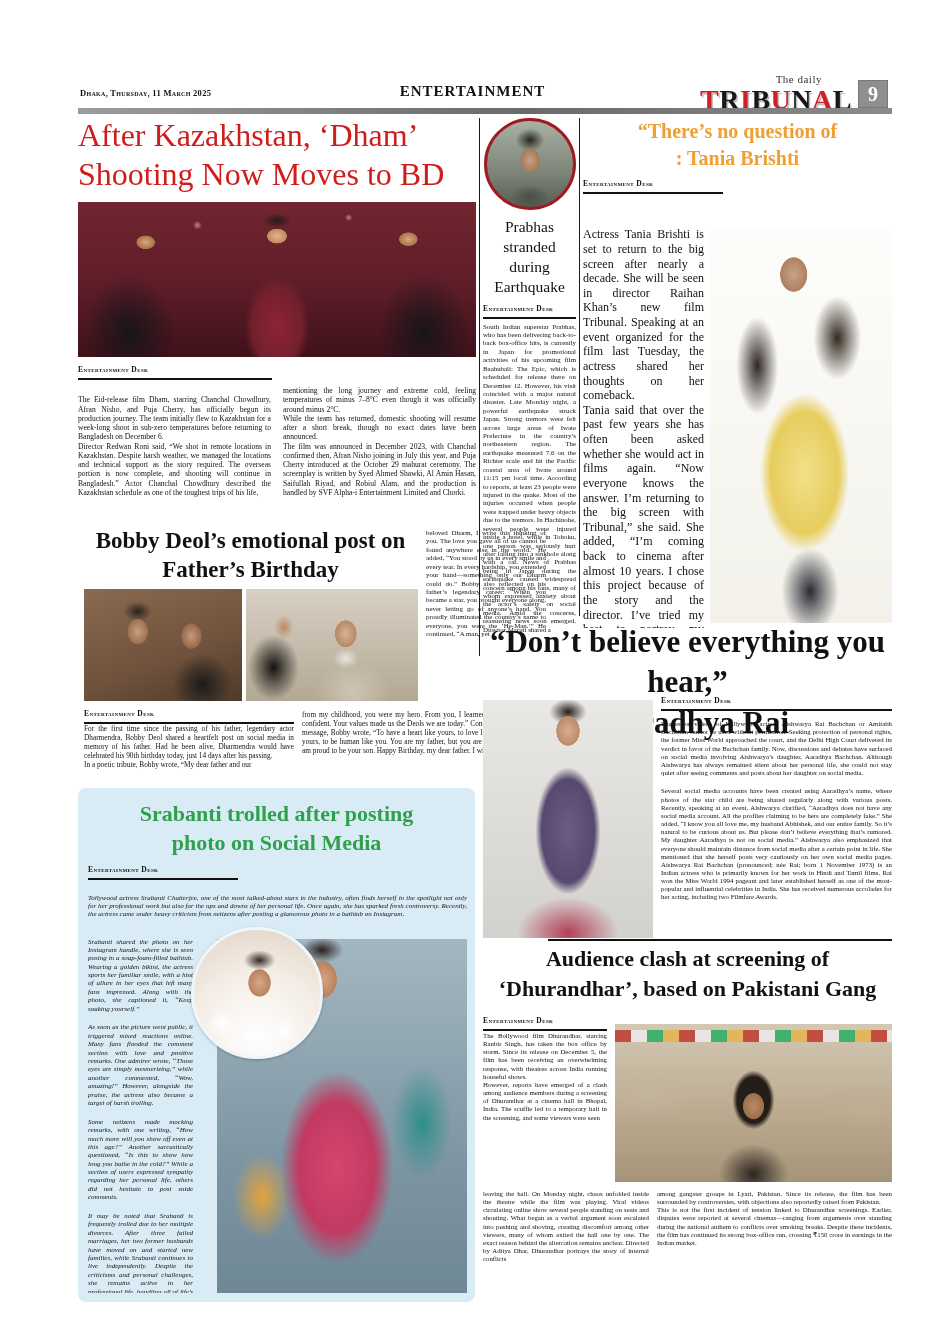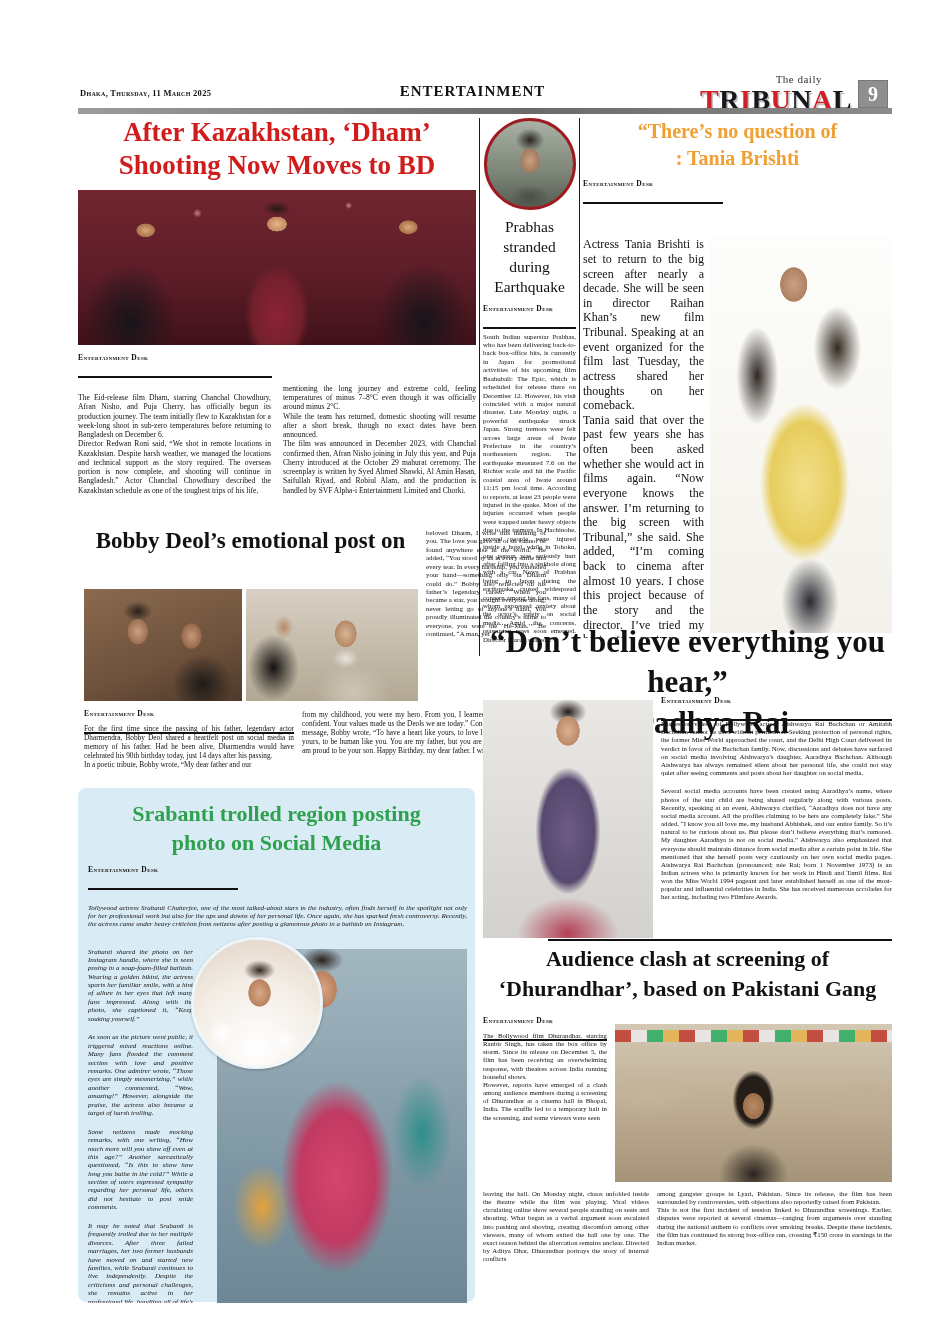--- a/index.html
+++ b/index.html
@@ -15,28 +15,28 @@
   .masthead .mh-title{font-size:28px;font-weight:bold;letter-spacing:.5px;
             font-family:"Liberation Serif",serif;text-shadow:1.5px 1.5px 0 rgba(130,130,130,.5);}
   .mh-red{color:#d21f26;} .mh-dark{color:#17171c;}
   .pageno{position:absolute;left:858px;top:80px;width:30px;height:28px;background:#8f8f8f;
           color:#fff;font-size:20px;font-weight:bold;text-align:center;line-height:28px;
           box-shadow:inset 0 0 0 1px #777;}
   .header-bar{position:absolute;left:78px;top:108px;width:814px;height:6px;
           background:linear-gradient(90deg,#9c9c9c,#6a6a6a 55%,#8b8b8b);}
   
   .byline{font-weight:bold;font-size:7.5px;font-variant:small-caps;letter-spacing:.4px;
-          border-bottom:2.5px solid #111;padding-bottom:14px;}
+          border-bottom:2.5px solid #111;padding-bottom:4px;}
   .bodytext{font-size:7.6px;line-height:1.22;text-align:justify;white-space:pre-line;overflow:hidden;}
   .bodytext p{margin:0 0 2px 0;}
   .vrule{position:absolute;width:1px;background:#1a1a1a;}
   .hrule{position:absolute;height:2px;background:#111;}
   
   .a-dham{position:absolute;left:78px;top:116px;width:398px;}
-  .a-dham .hl{color:#d11c1c;font-size:27px;font-weight:bold;text-align:center;line-height:1.22;}
+  .a-dham .hl{color:#d11c1c;font-size:32px;font-weight:normal;text-align:left;line-height:1.22;}
   .photo-dham{margin-top:8px;width:398px;height:155px;background:
       radial-gradient(ellipse 16px 12px at 50% 22%,#e8b48a 0%,#c08a60 60%,transparent 63%),
       radial-gradient(ellipse 15px 11px at 17% 26%,#d9a878 0%,#a8734b 60%,transparent 63%),
       radial-gradient(ellipse 15px 11px at 83% 24%,#d9a878 0%,#a8734b 60%,transparent 63%),
       radial-gradient(ellipse 20px 10px at 50% 12%,#241a16 0%,transparent 70%),
       radial-gradient(ellipse 45px 70px at 50% 80%,#8d2335 0%,#72202c 55%,transparent 72%),
       radial-gradient(ellipse 62px 78px at 13% 85%,#17151a 0%,transparent 75%),
       radial-gradient(ellipse 62px 78px at 87% 85%,#17151a 0%,transparent 75%),
       radial-gradient(circle 5px at 30% 15%,#c9808a 0%,transparent 90%),
       radial-gradient(circle 4px at 68% 10%,#c9808a 0%,transparent 90%),
@@ -189,20 +189,21 @@
     <div class="bodytext">
       <div class="photo-tania"></div>
       <p>Actress Tania Brishti is set to return to the big screen after nearly a decade. She will be seen in director Raihan Khan’s new film Tribunal. Speaking at an event organized for the film last Tuesday, the actress shared her thoughts on her comeback.
 Tania said that over the past few years she has often been asked whether she would act in films again. “Now everyone knows the answer. I’m returning to the big screen with Tribunal,” she said. She added, “I’m coming back to cinema after almost 10 years. I chose this project because of the story and the director. I’ve tried my best to portray my character properly, and I hope it will turn out to be an excellent film.” Speaking further, the actress explained, “Cinema is a much larger canvas. To survive there, you need to be truly competent. That’s why I continued working on the small screen to prepare myself. Over these eight to ten years, I’ve shaped myself for the big screen. From now on, I want to work in films regularly.” Tania also made it clear that films do not mean she will abandon television dramas. “People know me because of TV dramas. Without this platform, no one would have recognized me. So there’s no rule that acting in films means you have to quit dramas,” she said. Tania Brishti began her journey in show business in 2012. She made her big-screen debut in 2015 with Akram Khan’s film Ghasphool.</p>
     </div>
   </div>
 
   <div class="a-bobby">
     <div class="hl">
       <span style="display:block">Bobby Deol’s emotional post on</span>
+      <span style="display:block">Father’s Birthday</span>
     </div>
     <div class="side bodytext">beloved Dharm, I write this thinking of you. The love you gave all of us cannot be found anywhere else in the world.” He added, “You stood by us in every smile and every tear. In every hardship, you extended your hand—something only our Dharm could do.” Bobby also reflected on his father’s legendary career: “When you became a star, you brought everyone along, never letting go of anyone’s hand. You proudly illuminated the country’s name to everyone, you were the ‘He-Man.’” He continued, “A man, yet</div>
     <div class="photo-bobby1"></div>
     <div class="photo-bobby2"></div>
     <div class="byline">Entertainment Desk</div>
     <div class="intro bodytext">For the first time since the passing of his father, legendary actor Dharmendra, Bobby Deol shared a heartfelt post on social media in memory of his father. Had he been alive, Dharmendra would have celebrated his 90th birthday today, just 14 days after his passing.
 In a poetic tribute, Bobby wrote, “My dear father and our</div>
     <div class="cont bodytext">from my childhood, you were my hero. From you, I learned to dream and to be confident. Your values made us the Deols we are today.” Concluding his emotional message, Bobby wrote, “To have a heart like yours, to love like yours, to live like yours, to be human like you. You are my father, but you are Dharm to all of us. I am proud to be your son. Happy Birthday, my dear father. I will love you forever.”</div>
   </div>
 
@@ -216,21 +217,21 @@
     <div class="bodytext">
       <p>Images or videos of Bollywood actress Aishwarya Rai Bachchan or Amitabh Bachchan cannot be used without permission. Seeking protection of personal rights, the former Miss World approached the court, and the Delhi High Court delivered its verdict in favor of the Bachchan family. Now, discussions and debates have surfaced on social media involving Aishwarya’s daughter, Aaradhya Bachchan. Although Aishwarya has always remained silent about her personal life, she could not stay quiet after seeing comments and posts about her daughter on social media.</p>
       <p>Several social media accounts have been created using Aaradhya’s name, where photos of the star child are being shared regularly along with various posts. Recently, speaking at an event, Aishwarya clarified, “Aaradhya does not have any social media account. All the profiles claiming to be hers are completely fake.” She added, “I know you all love me, my husband Abhishek, and our entire family. So it’s natural to be curious about us. But please don’t believe everything that’s rumored. My daughter Aaradhya is not on social media.” Aishwarya also emphasized that everyone should maintain distance from social media after a certain point in life. She mentioned that she herself posts very cautiously on her own social media pages. Aishwarya Rai Bachchan (pronounced; née Rai; born 1 November 1973) is an Indian actress who is primarily known for her work in Hindi and Tamil films. Rai won the Miss World 1994 pageant and later established herself as one of the most-popular and influential celebrities in India. She has received numerous accolades for her acting, including two Filmfare Awards.</p>
     </div>
   </div>
 
   <div class="hrule" style="left:548px;top:939px;width:344px;"></div>
 
   <div class="a-srab">
     <div class="hl">
-      <span style="display:block">Srabanti trolled region posting</span>
+      <span style="display:block">Srabanti trolled after posting</span>
       <span style="display:block">photo on Social Media</span>
     </div>
     <div class="byline">Entertainment Desk</div>
     <div class="bodytext">
       <p>Tollywood actress Srabanti Chatterjee, one of the most talked-about stars in the industry, often finds herself in the spotlight not only for her professional work but also for the ups and downs of her personal life. Once again, she has sparked fresh controversy. Recently, the actress came under heavy criticism from netizens after posting a glamorous photo in a bathtub on Instagram.</p>
       <div class="srab-float">
         <div class="photo-srab"></div>
         <div class="photo-srab-circle"></div>
       </div>
       <p>Srabanti shared the photo on her Instagram handle, where she is seen posing in a soap-foam-filled bathtub. Wearing a golden bikini, the actress sports her familiar smile, with a hint of allure in her eyes that left many fans impressed. Along with the photo, she captioned it, “Keep soaking yourself.”</p>

